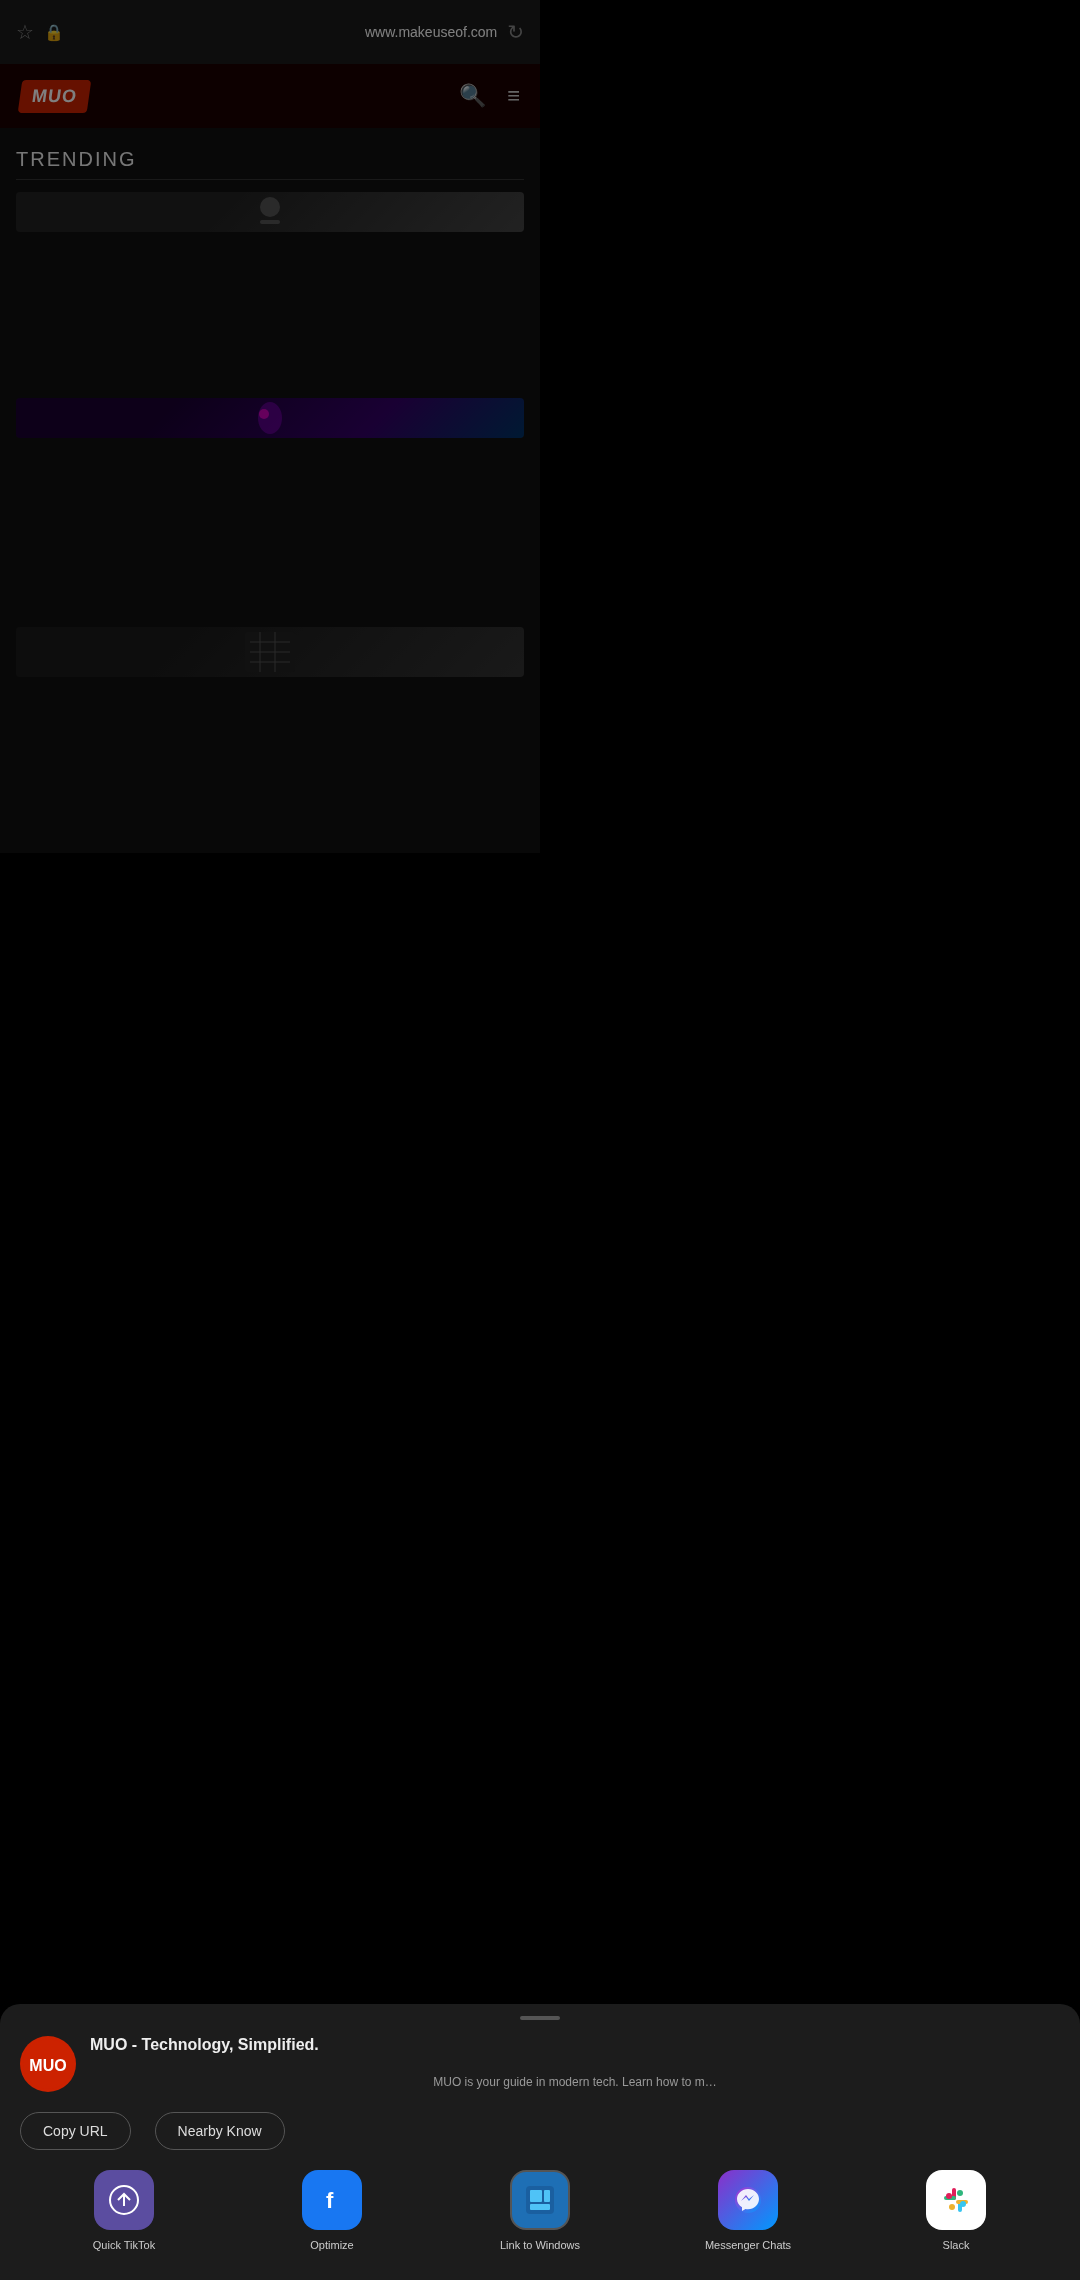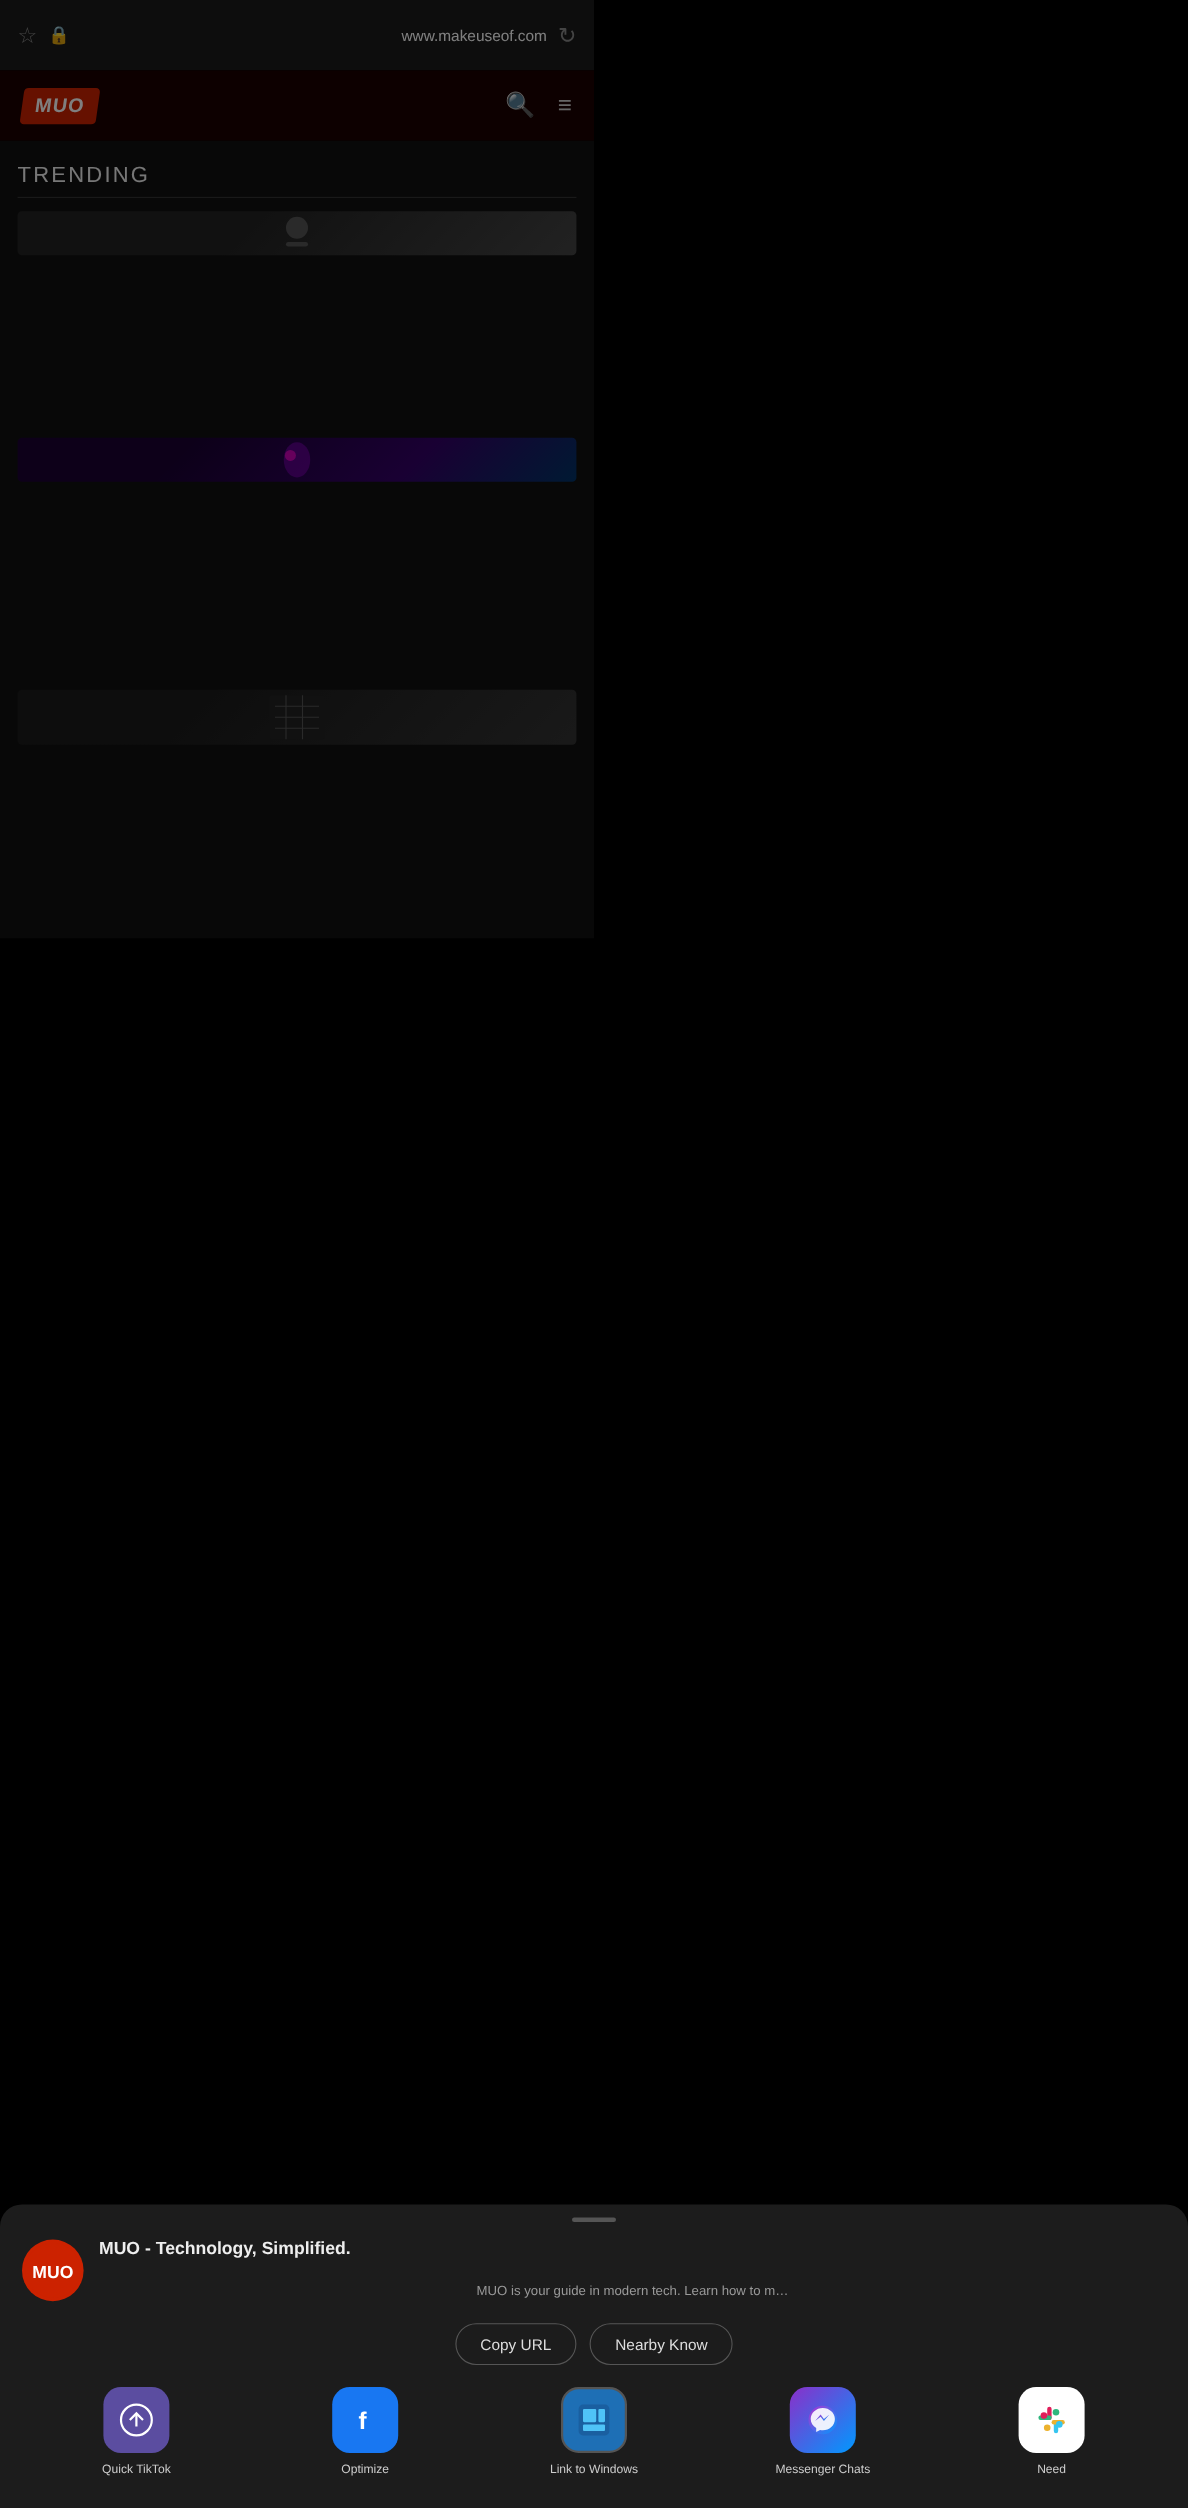--- a/index.html
+++ b/index.html
@@ -196,23 +196,22 @@
       margin-bottom: 20px;
     }
     .sheet-app-desc {
       font-size: 12px;
       color: #999;
       line-height: 1.4;
       text-align: center;
     }
     .sheet-buttons {
       display: flex;
-      gap: 12px;
+      gap: 24px;
       margin-bottom: 20px;
-      justify-content: center;
     }
     .sheet-btn {
       border: 1.5px solid #555;
       background: transparent;
       color: #ddd;
       border-radius: 24px;
       padding: 10px 22px;
       font-size: 14px;
       cursor: pointer;
     }
@@ -406,16 +405,16 @@
           <rect x="14" y="6" width="4" height="12" rx="2" fill="#e01e5a"></rect>
           <rect x="20" y="18" width="4" height="12" rx="2" fill="#36c5f0"></rect>
           <rect x="6" y="14" width="12" height="4" rx="2" fill="#2eb67d"></rect>
           <rect x="18" y="18" width="12" height="4" rx="2" fill="#ecb22e"></rect>
           <circle cx="11" cy="14" r="3" fill="#e01e5a"></circle>
           <circle cx="25" cy="22" r="3" fill="#36c5f0"></circle>
           <circle cx="22" cy="11" r="3" fill="#2eb67d"></circle>
           <circle cx="14" cy="25" r="3" fill="#ecb22e"></circle>
         </svg>
       </div>
-      <span class="share-app-label">Need</span>
+      <span class="share-app-label">Slack</span>
     </div>
   </div>
 </div>
 
 </body></html>

